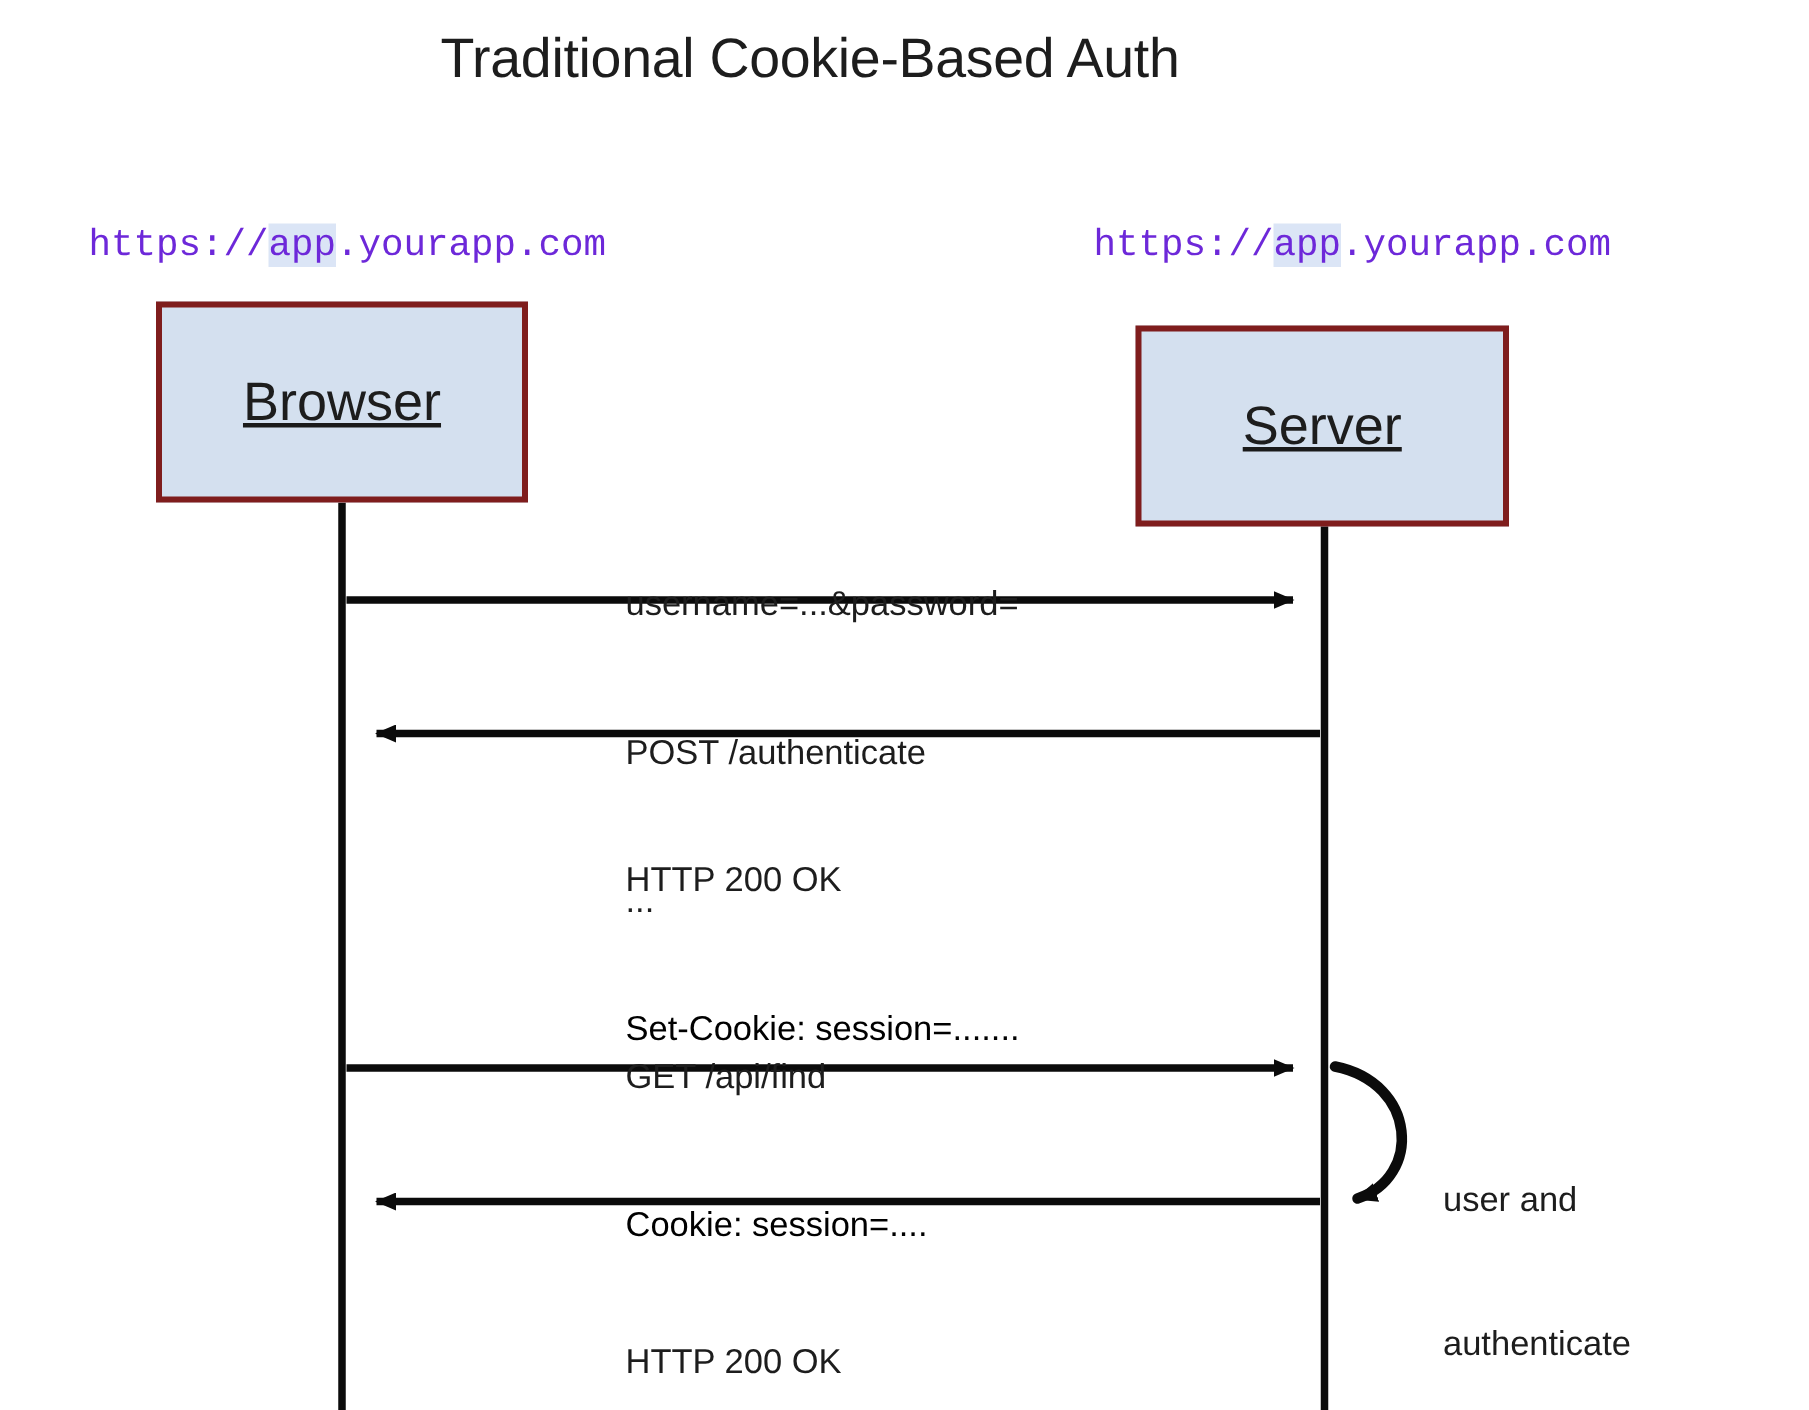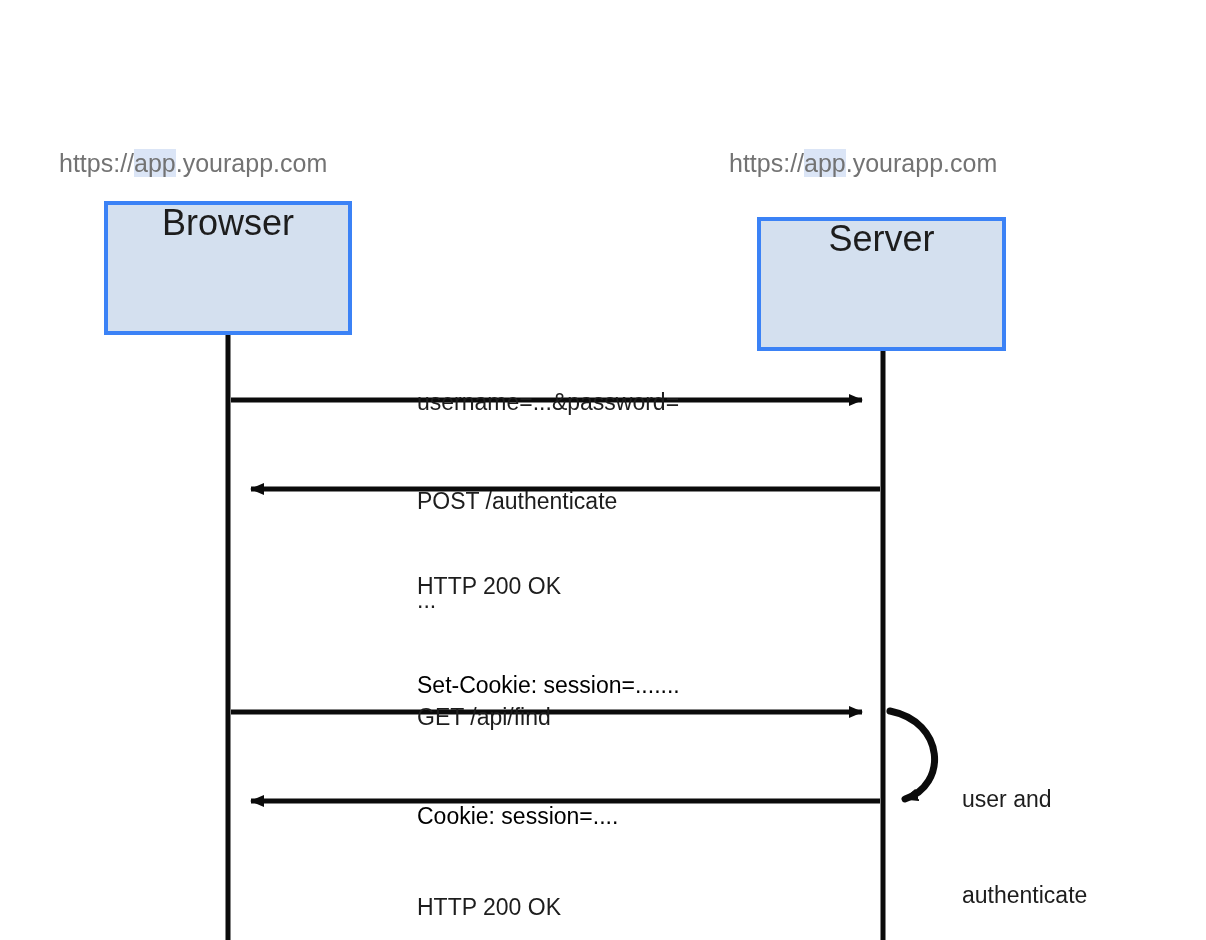--- a/index.html
+++ b/index.html
@@ -46,38 +46,39 @@
     font-weight: 400;
     letter-spacing: -0.2px;
     color: #1d1d1d;
     font-family: "Liberation Sans", sans-serif;
     white-space: nowrap;
   }
 
   .origin-label {
     position: absolute;
     font-size: 25px;
-    color: #737373;
-    font-family: Liberation Sans, sans-serif;
+    color: #6d28d9;
+    font-family: Liberation Mono, monospace;
     white-space: nowrap;
   }
   .origin-label .hl {
     background: #dbe5f6;
   }
   #origin-browser { left: 59px; top: 149px; }
   #origin-server  { left: 729px; top: 149px; }
 
   .actor-box {
     position: absolute;
     background: #d4e0ef;
-    border: 4px solid #3b82f6;
+    border: 4px solid #7f1d1d;
     box-sizing: border-box;
     display: flex;
-    align-items: flex-start;
+    align-items: center;
     justify-content: center;
+    text-decoration: underline;
   }
   .actor-box span {
     font-size: 36px;
     color: #1d1d1d;
     font-family: "Liberation Sans", sans-serif;
     line-height: 1;
   }
   #actor-browser { left: 104px; top: 201px; width: 248px; height: 134px; }
   #actor-server  { left: 757px; top: 201px; width: 249px; height: 134px; margin-top: 16px; }
 
@@ -133,20 +134,21 @@
 
     <line x1="231" y1="712" x2="862" y2="712" stroke="#0b0b0b" stroke-width="5" marker-end="url(#arrowR)"></line>
 
     <line x1="880" y1="801" x2="251" y2="801" stroke="#0b0b0b" stroke-width="5" marker-end="url(#arrowL)"></line>
 
     <path d="M 890,711 C 945,722 948,785 905,799" fill="none" stroke="#0b0b0b" stroke-width="7" stroke-linecap="round" marker-end="url(#arrowLoop)"></path>
   </svg>
 
   <div class="layer">
 
+    <div class="diagram-title">Traditional Cookie-Based Auth</div>
 
     <div class="origin-label" id="origin-browser"><span>https://</span><span class="hl">app</span><span>.yourapp.com</span></div>
 
     <div class="origin-label" id="origin-server"><span>https://</span><span class="hl">app</span><span>.yourapp.com</span></div>
 
     <div class="actor-box" id="actor-browser">
       <span>Browser</span>
     </div>
 
     <div class="actor-box" id="actor-server">

